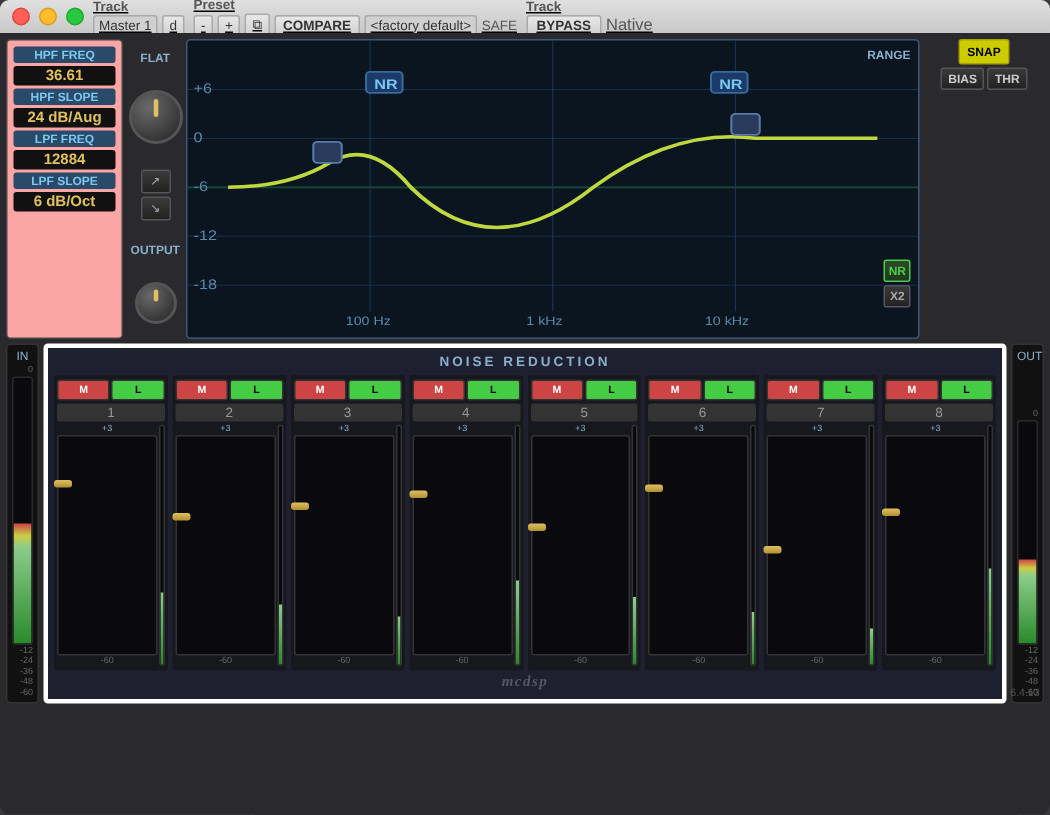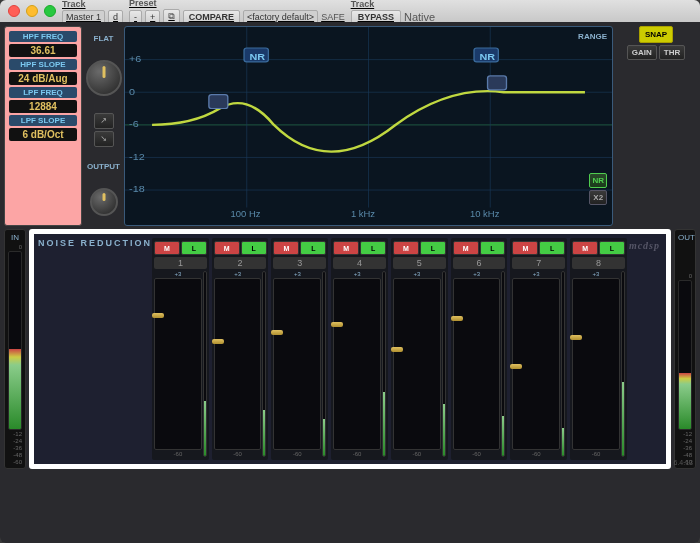--- a/index.html
+++ b/index.html
@@ -239,25 +239,25 @@
       font-size: 8px;
       font-weight: bold;
       text-align: center;
       padding: 2px;
       cursor: pointer;
     }
 
     
     .nr-section {
       background: #1e2030;
-      border: 5px solid #ffffff;
+      border: 3px solid #ffffff;
       border-radius: 3px;
       flex: 1;
       display: flex;
-      flex-direction: row;
+      flex-direction: column;
       padding: 4px;
     }
 
     .nr-title {
       text-align: center;
       color: #8ab0cc;
       font-size: 9px;
       font-weight: bold;
       letter-spacing: 2px;
       margin-bottom: 4px;
@@ -534,21 +534,21 @@
             <div style="position:absolute; bottom:20px; right:5px; display:flex; flex-direction:column; gap:2px;">
               <div class="nr-btn active">NR</div>
               <div class="x2-btn">X2</div>
             </div>
           </div>
 
           <div style="display:flex; flex-direction:column; width:80px; gap:2px;">
             <div style="display:flex; flex-direction:column; gap:2px; align-items:center;">
               <div class="snap-btn">SNAP</div>
               <div class="gain-thr-row">
-                <div class="gain-btn">GAIN</div>
+                <div class="gain-btn">BIAS</div>
                 <div class="gain-btn">THR</div>
               </div>
             </div>
           </div>
         </div>
       </div>
     </div>
 
     <div class="bottom-section">
 

